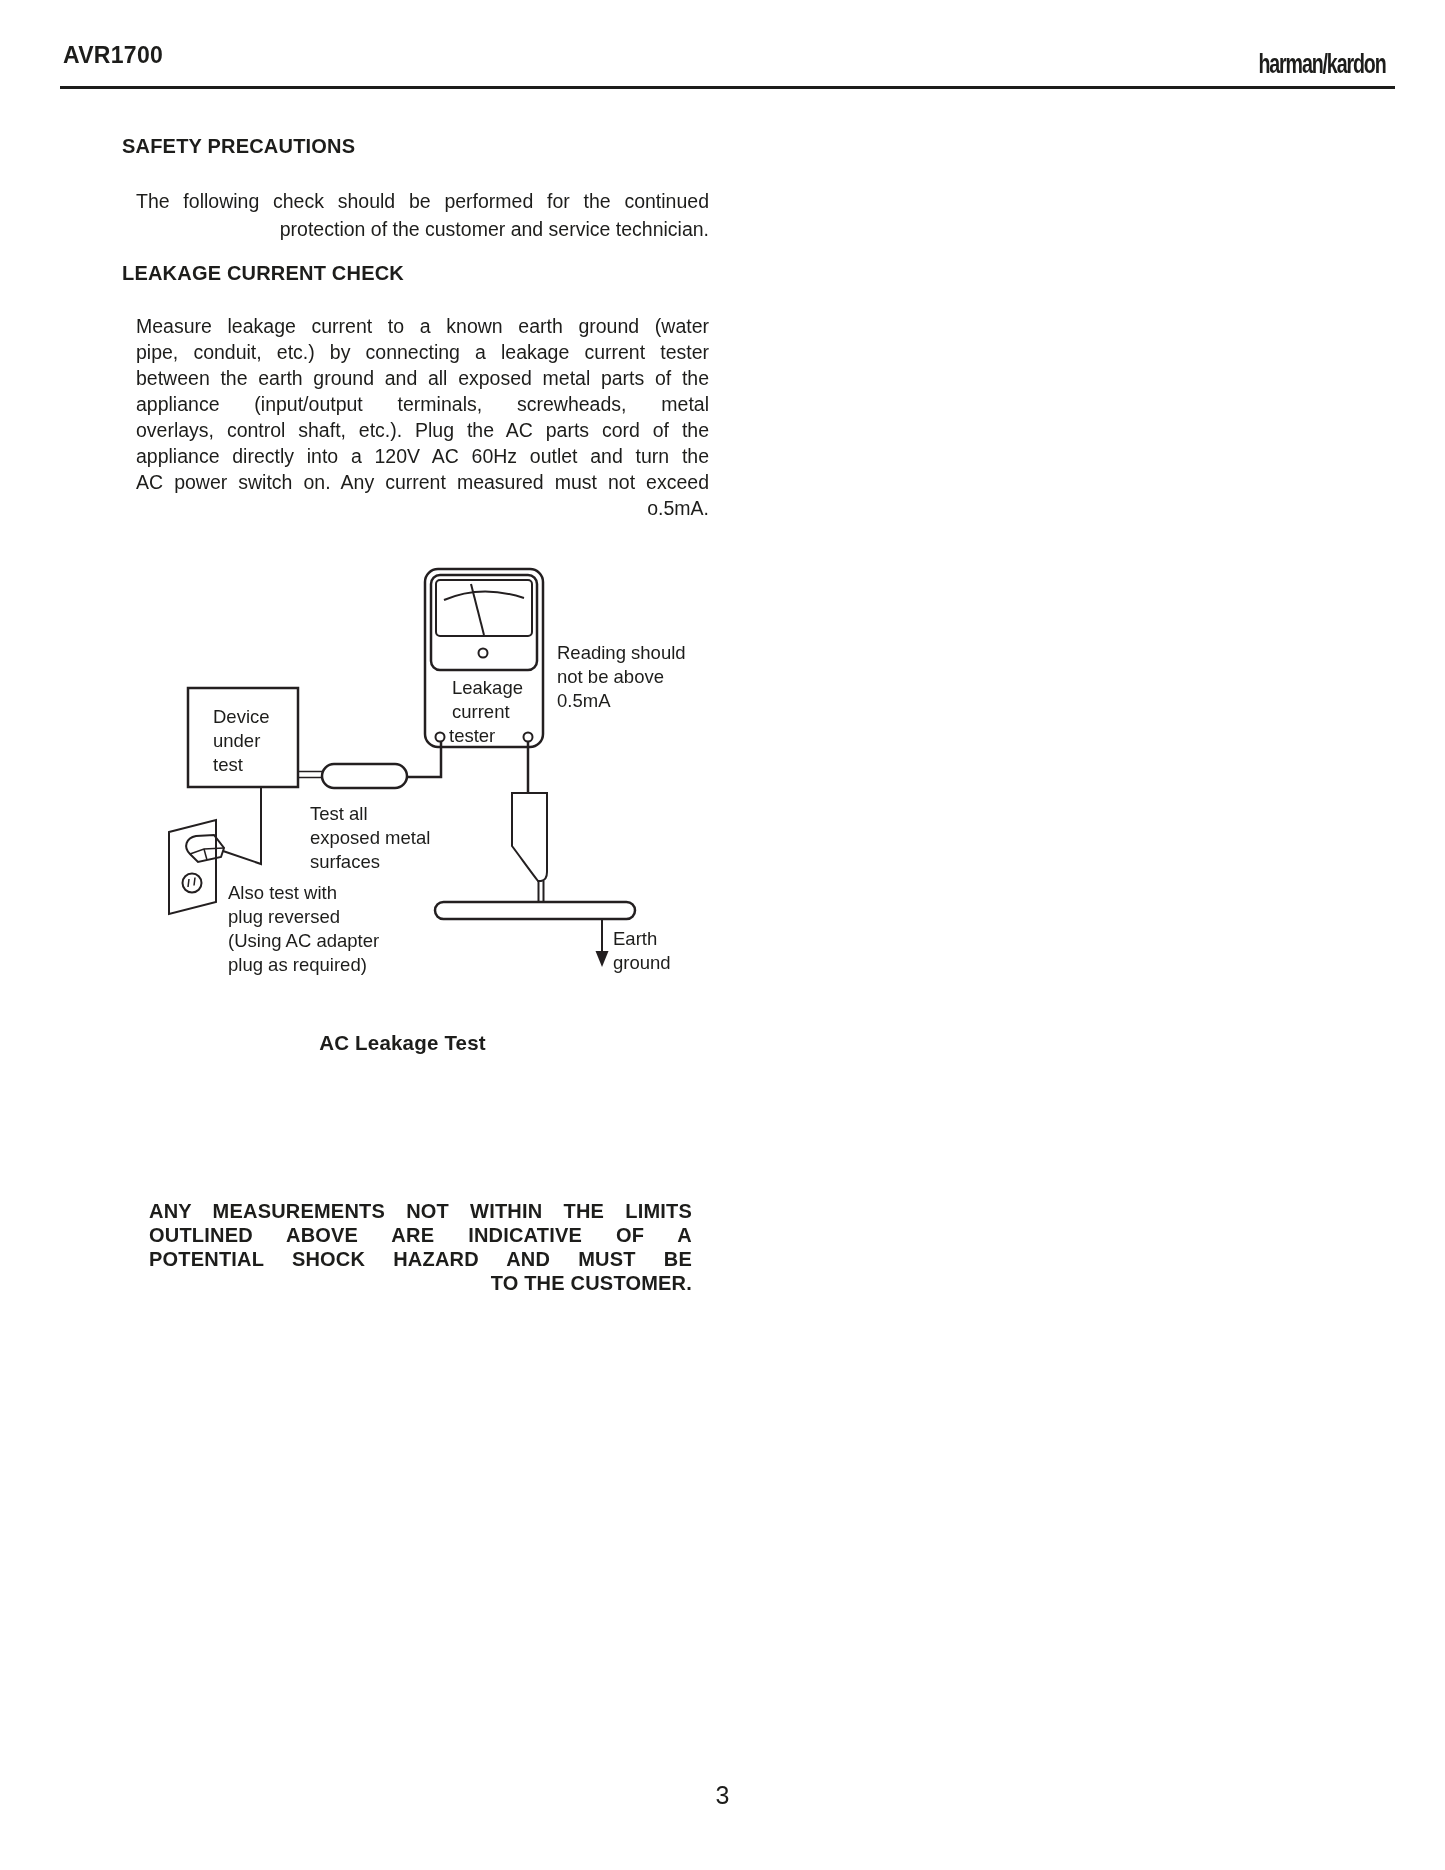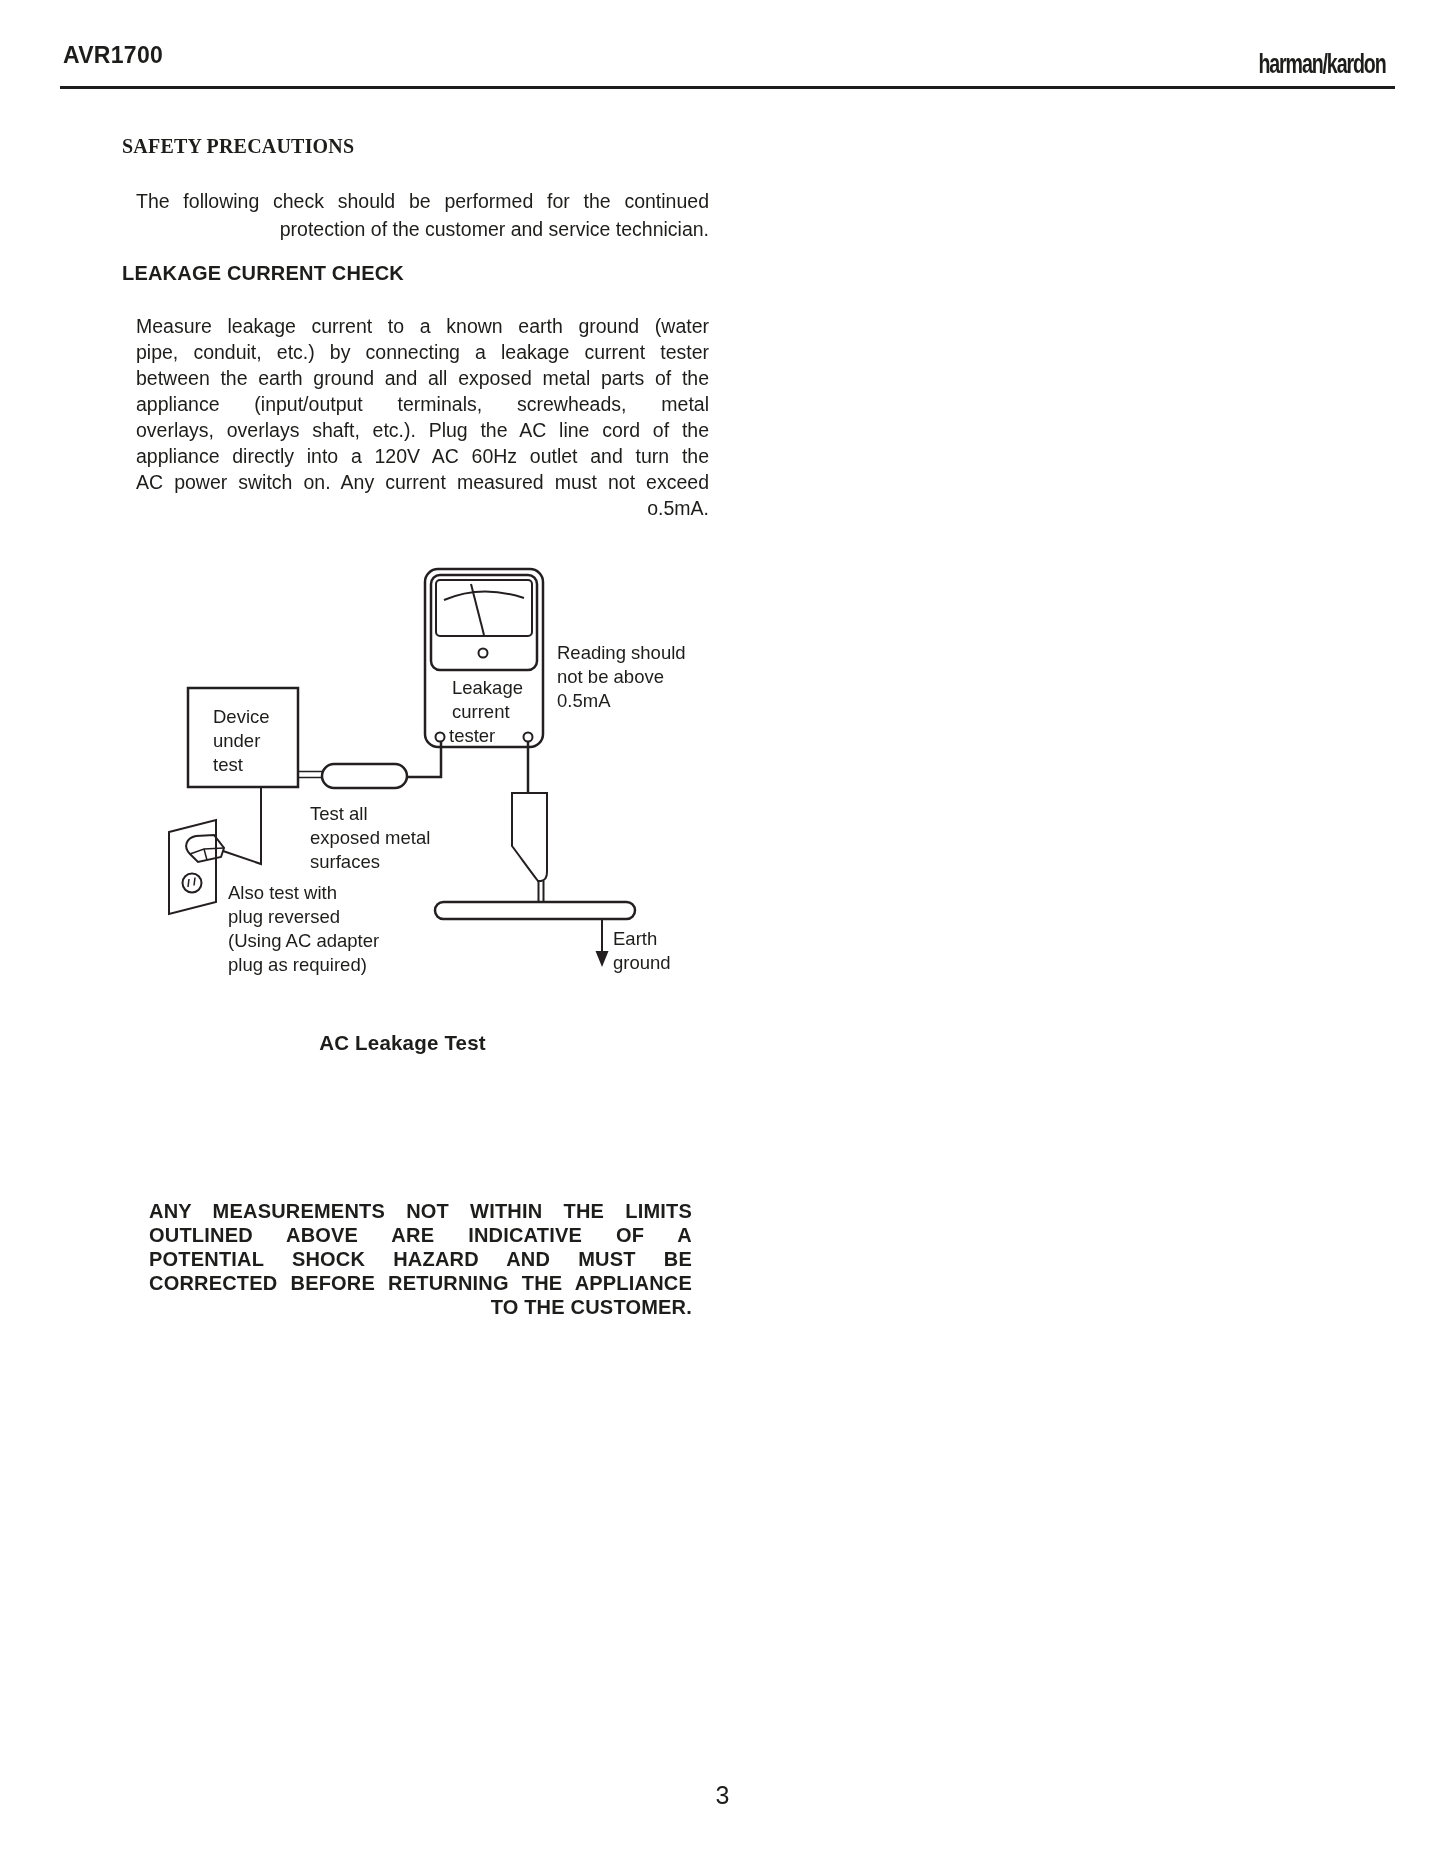--- a/index.html
+++ b/index.html
@@ -34,35 +34,35 @@
   .s15{fill:none;stroke:#231f20;stroke-width:1.5;}
   .fillk{fill:#231f20;stroke:none;}
 </style>
 </head>
 <body>
 
 <div class="abs model">AVR1700</div>
 <div class="abs brand">harman/kardon</div>
 <div class="abs rule"></div>
 
-<div class="abs h1" style="top:135px;font-family:Liberation Serif, serif;">SAFETY PRECAUTIONS</div>
+<div class="abs h1" style="top:135px;">SAFETY PRECAUTIONS</div>
 
 <div class="abs col p1">
   <div class="jl">The following check should be performed for the continued</div>
   <div class="ll">protection of the customer and service technician.</div>
 </div>
 
 <div class="abs h1" style="top:262px;">LEAKAGE CURRENT CHECK</div>
 
 <div class="abs col p2">
   <div class="jl">Measure leakage current to a known earth ground (water</div>
   <div class="jl">pipe, conduit, etc.) by connecting a leakage current tester</div>
   <div class="jl">between the earth ground and all exposed metal parts of the</div>
   <div class="jl">appliance (input/output terminals, screwheads, metal</div>
-  <div class="jl">overlays, overlays shaft, etc.). Plug the AC line cord of the</div>
+  <div class="jl">overlays, control shaft, etc.). Plug the AC parts cord of the</div>
   <div class="jl">appliance directly into a 120V AC 60Hz outlet and turn the</div>
   <div class="jl">AC power switch on. Any current measured must not exceed</div>
   <div class="ll">o.5mA.</div>
 </div>
 
 <svg class="abs" style="left:140px;top:540px;width:560px;height:540px;" viewBox="140 540 560 540">
 
   <g>
     <rect class="s25" x="425" y="569" width="118" height="178" rx="13"></rect>
     <rect class="s25" x="431" y="575" width="106" height="95" rx="9"></rect>
@@ -133,17 +133,16 @@
     <text x="228" y="971">plug as required)</text>
   </g>
 </svg>
 
 <div class="abs caption">AC Leakage Test</div>
 
 <div class="abs warn">
   <div class="jl">ANY MEASUREMENTS NOT WITHIN THE LIMITS</div>
   <div class="jl">OUTLINED ABOVE ARE INDICATIVE OF A</div>
   <div class="jl">POTENTIAL SHOCK HAZARD AND MUST BE</div>
-  <div class="jl">CORRECTED BEFORE RETURNING THE APPLIANCE</div>
   <div class="ll">TO THE CUSTOMER.</div>
 </div>
 
 <div class="abs pageno">3</div>
 
 </body></html>

